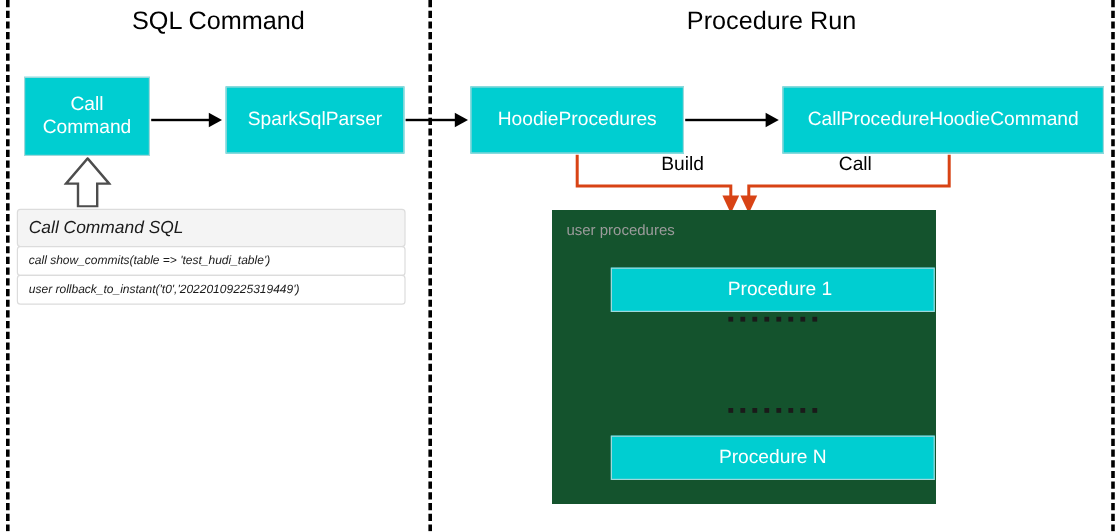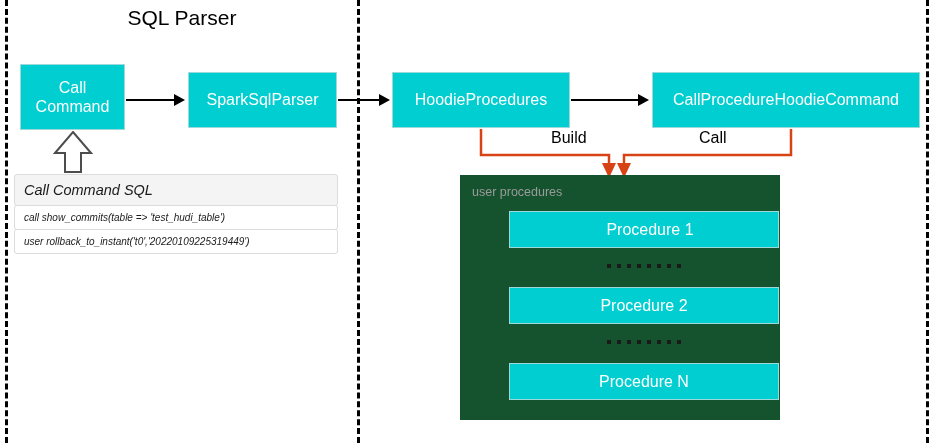--- a/index.html
+++ b/index.html
@@ -158,21 +158,21 @@
     height: 37px;
     background: #00CED1;
     border: 1px solid #9fd8da;
     box-sizing: border-box;
     color: #ffffff;
     font-size: 16px;
     display: flex;
     align-items: center;
     justify-content: center;
   }
-  .pb-1 { top: 36px; padding-left: 12px; }
+  .pb-1 { top: 48px; padding-left: 12px; }
   .pb-2 { top: 112px; }
   .pb-3 { top: 188px; }
 
   .dots {
     position: absolute;
     left: 49px;
     width: 270px;
     height: 16px;
     display: flex;
     align-items: center;
@@ -190,21 +190,22 @@
 </style>
 </head>
 <body>
 
 <div id="canvas">
 
   <div class="divider d-left"></div>
   <div class="divider d-mid"></div>
   <div class="divider d-right"></div>
 
-  <div class="section-title title-sql">SQL Parser</div>
+  <div class="section-title title-sql">SQL Command</div>
+  <div class="section-title title-proc">Procedure Run</div>
 
   <div class="node node-call-command">Call
 Command</div>
   <div class="node node-hoodieproc">HoodieProcedures</div>
   <div class="node node-sparksqlparser">SparkSqlParser</div>
   <div class="node node-callprochoodie">CallProcedureHoodieCommand</div>
 
   <div class="arrow-line a1-line"></div>
   <div class="arrow-head a1-head"></div>
   <div class="arrow-line a2-line"></div>
@@ -243,21 +244,20 @@
       <span></span>
         <span></span>
         <span></span>
         <span></span>
       <span></span>
         <span></span>
         <span></span>
         <span></span>
     </div>
 
-    <div class="proc-box pb-2">Procedure 2</div>
 
     <div class="dots dots-2">
       <span></span>
         <span></span>
         <span></span>
         <span></span>
       <span></span>
         <span></span>
         <span></span>
         <span></span>

